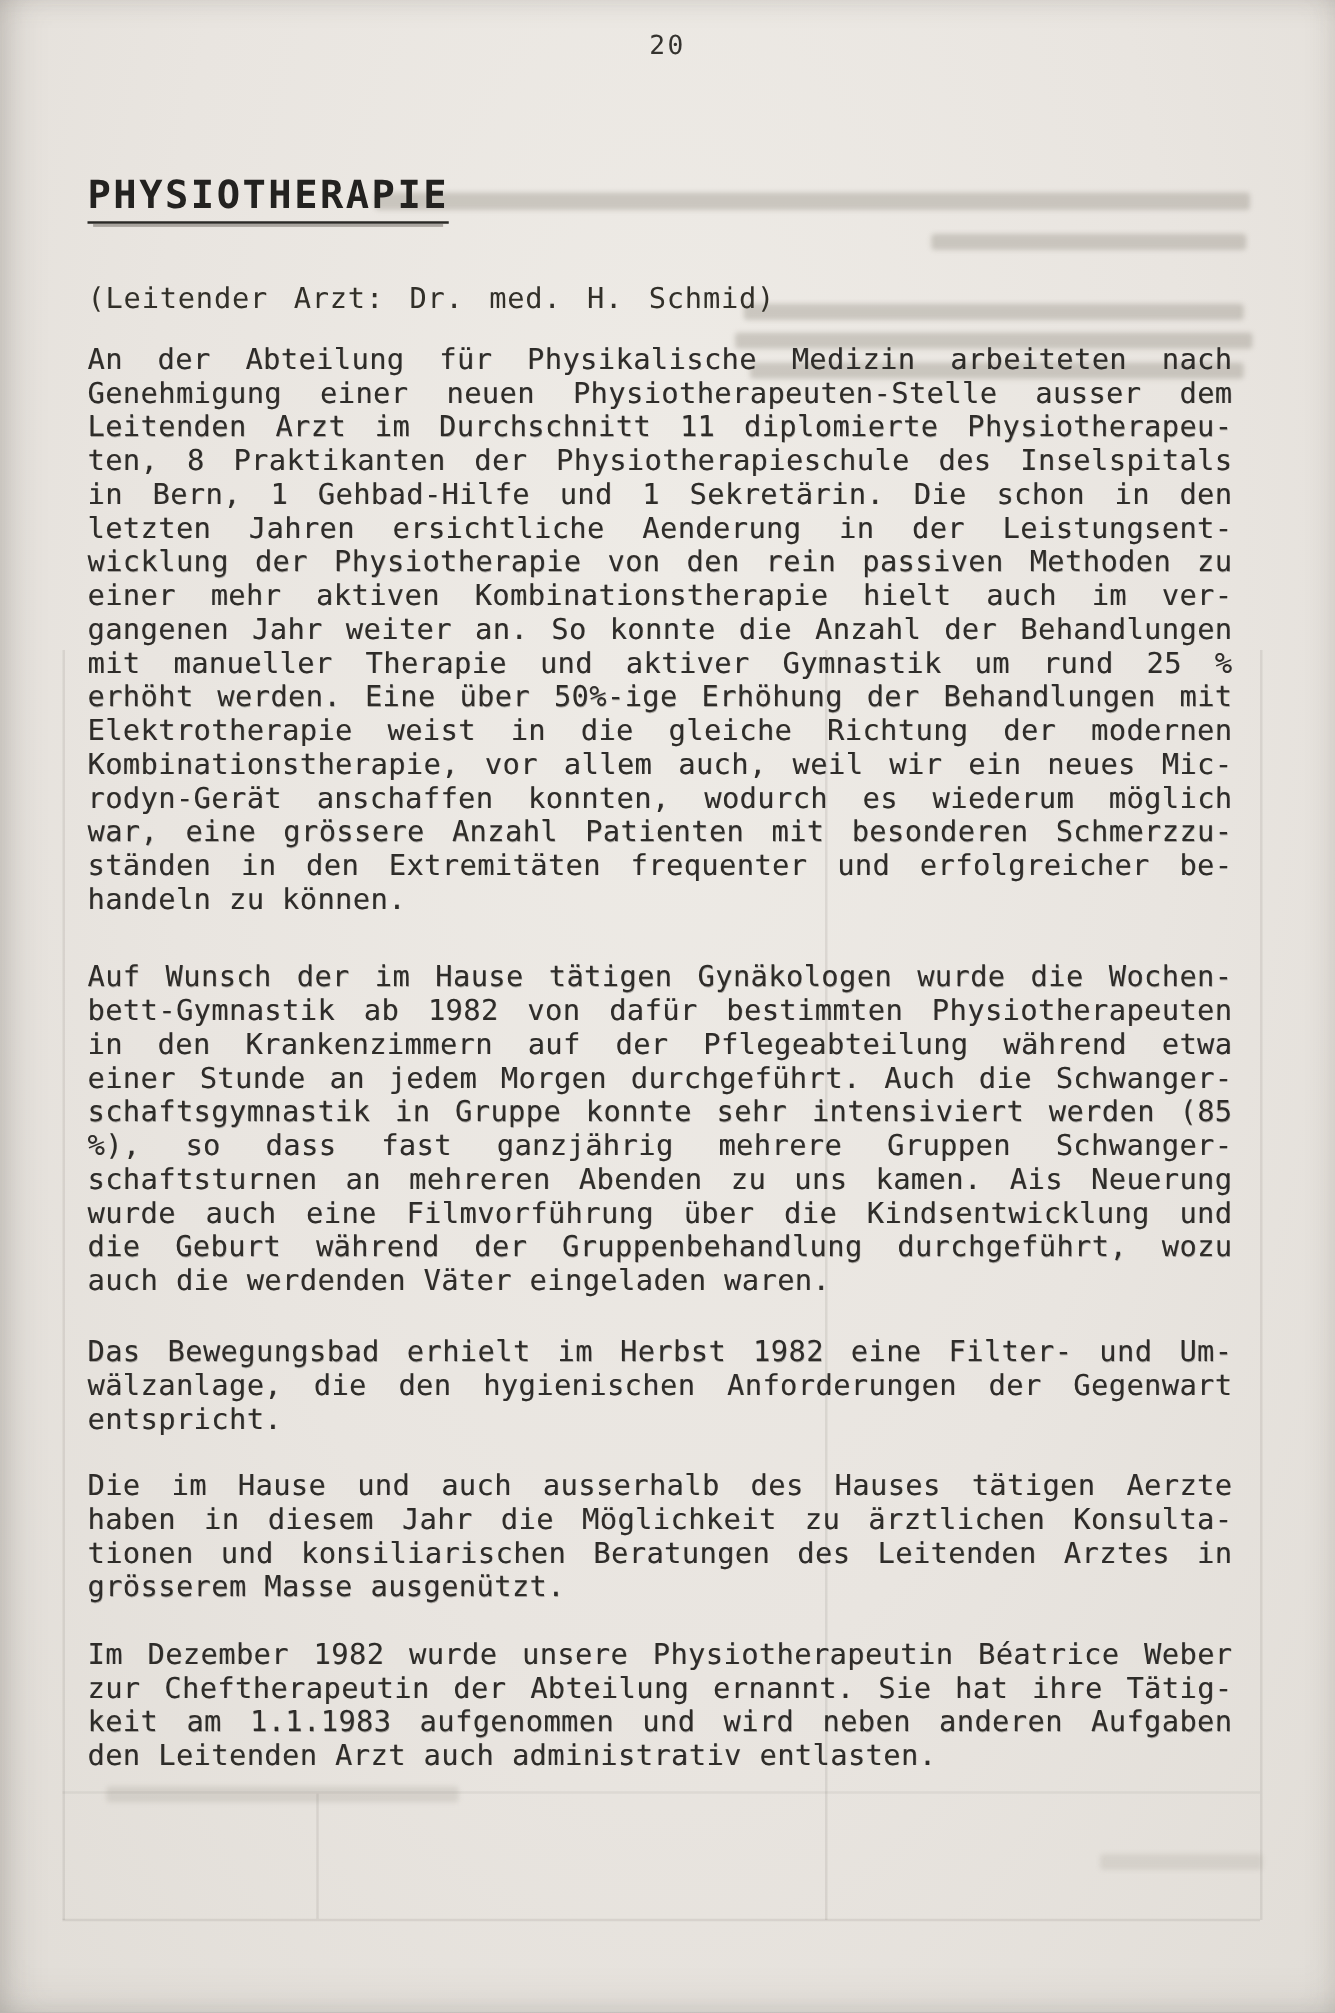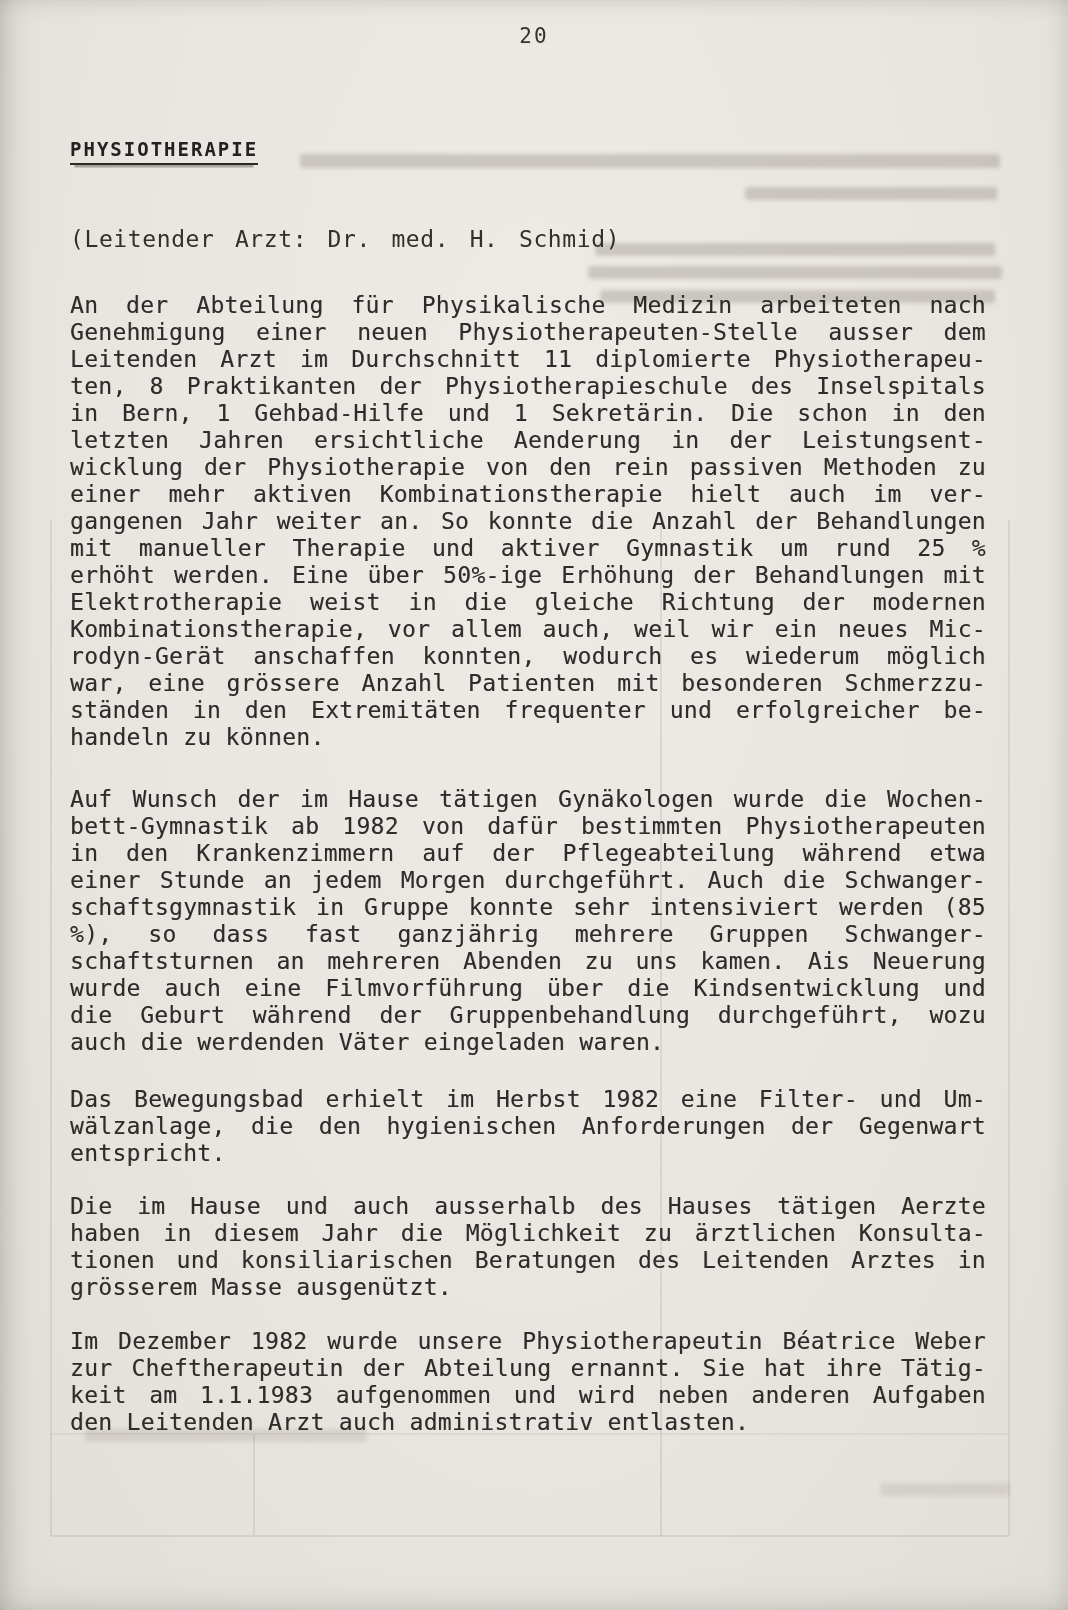--- a/index.html
+++ b/index.html
@@ -30,42 +30,42 @@
     text-align: center;
     font-size: 21px;
     letter-spacing: 2px;
     color: #35332f;
   }
 
   .heading {
     position: absolute;
     top: 138px;
     left: 70px;
-    font-size: 19px;
+    font-size: 31px;
     font-weight: bold;
     letter-spacing: 2px;
     color: #232220;
     padding-bottom: 3px;
     border-bottom: 2.5px solid #2a2926;
     box-shadow: 0 7px 0 -4.5px rgba(90, 85, 78, 0.45); 
   }
 
   .subtitle {
     position: absolute;
     top: 226px;
     left: 70px;
     font-size: 23px;
     letter-spacing: 0.6px;
     word-spacing: 6px;
     color: #323029;
   }
 
   .doc-body {
     position: absolute;
-    top: 292px;
+    top: 275px;
     left: 70px;
     width: 916px;
   }
 
   .paragraph { margin: 0 0 29px 0; }
   .paragraph:nth-child(1) { margin-bottom: 35px; }
   .paragraph:nth-child(2) { margin-bottom: 30px; }
   .paragraph:nth-child(3) { margin-bottom: 26px; }
   .paragraph:nth-child(4) { margin-bottom: 27px; }
 

